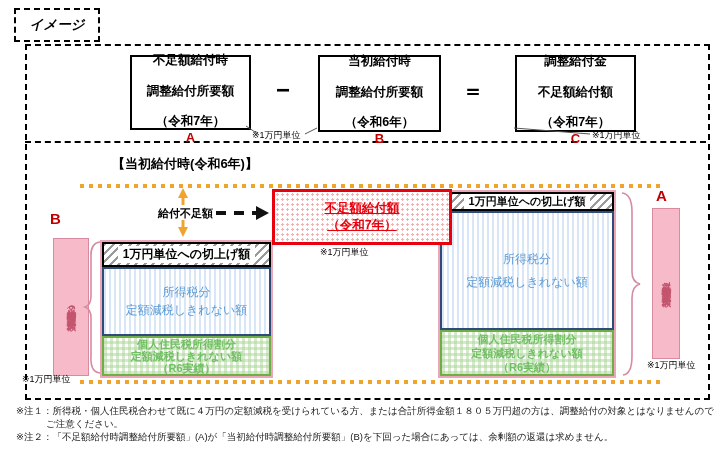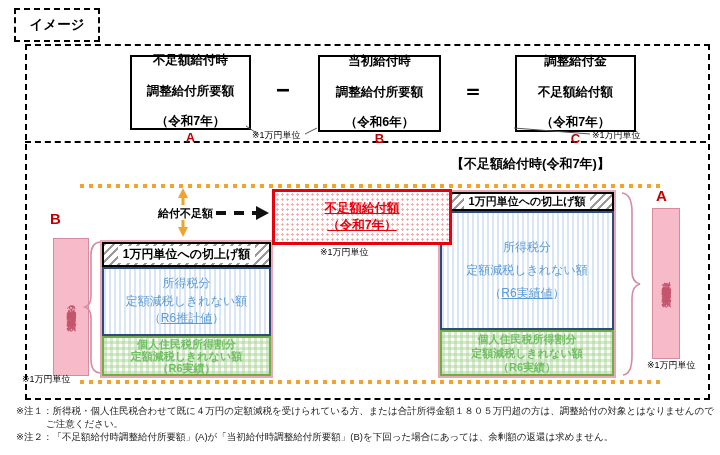--- a/index.html
+++ b/index.html
@@ -4,21 +4,21 @@
 <style>
   html,body{margin:0;padding:0;background:#fff;}
   .stage{
     position:relative;width:720px;height:455px;background:#fff;overflow:hidden;
     font-family:"Liberation Sans","DejaVu Sans",sans-serif;color:#000;
   }
   .abs{position:absolute;}
   
   .image-label{
     left:14px;top:8px;width:82px;height:30px;border:2px dashed #000;background:#fff;
-    display:flex;align-items:center;justify-content:center;font-weight:bold;font-size:13.5px;z-index:6;
+    display:flex;align-items:center;justify-content:center;font-weight:bold;font-size:13.5px;z-index:6;font-style:italic;
   }
   .outer-box{left:25px;top:44px;width:681px;height:352px;border:2px dashed #000;background:#fff;}
   .divider{left:25px;top:141px;width:681px;height:0;border-top:2px dashed #000;}
   
   .fbox{border:2px solid #000;background:#fff;display:flex;flex-direction:column;align-items:center;justify-content:center;text-align:center;z-index:3;}
   .fline{font-weight:bold;font-size:12.5px;line-height:1.38;margin-top:13px;}
   .ftag{font-weight:bold;font-size:13px;color:var(--accent-red,#c00000);line-height:1.2;}
   .op{font-weight:bold;font-size:24px;text-align:center;z-index:3;}
   .tiny-note{font-size:9px;color:#000;white-space:nowrap;z-index:3;}
   
@@ -109,21 +109,21 @@
   <div class="abs op" style="left:453px;top:77px;width:40px;font-size:21px">＝</div>
   <div class="abs fbox" style="left:515px;top:55px;width:117px;height:73px">
     <div class="fline">調整給付金</div>
     <div class="fline">不足額給付額</div>
     <div class="fline">（令和7年）</div>
     <div class="ftag">C</div>
   </div>
   <div class="abs tiny-note" style="left:252px;top:129px">※1万円単位</div>
   <div class="abs tiny-note" style="left:592px;top:129px">※1万円単位</div>
 
-  <div class="abs sec-header" style="left:428px;top:155px;width:205px">【不足額給付時(令和7年)】</div>
+  <div class="abs sec-header" style="left:85px;top:155px;width:200px">【当初給付時(令和6年)】</div>
 
   <div class="abs dotline" style="left:80px;top:184px;width:583px"></div>
   <div class="abs dotline" style="left:80px;top:380px;width:583px"></div>
 
   <div class="abs shortfall-label" style="left:158px;top:206px">給付不足額</div>
 
   <div class="abs red-box">
     <div>不足額給付額</div>
     <div>（令和7年）</div>
   </div>
@@ -133,38 +133,36 @@
   <div class="abs side-bar" style="left:53px;top:238px;width:34px;height:136px">
     <span class="vtext">当初給付時（令和6年）所要額</span>
   </div>
   <div class="abs stack stack-left">
     <div class="hatch">
       <span>1万円単位への切上げ額</span>
     </div>
     <div class="blue-sec">
       <div>所得税分</div>
       <div>定額減税しきれない額</div>
-      <div><span>（</span><span class="ul">R6推計値</span><span>）</span></div>
     </div>
     <div class="green-sec">
       <div>個人住民税所得割分</div>
       <div>定額減税しきれない額</div>
       <div>（R6実績）</div>
     </div>
   </div>
   <div class="abs tiny-note" style="left:22px;top:373px">※1万円単位</div>
 
   <div class="abs stack stack-right">
     <div class="hatch">
       <span>1万円単位への切上げ額</span>
     </div>
     <div class="blue-sec">
       <div>所得税分</div>
       <div>定額減税しきれない額</div>
-      <div><span>（</span><span class="ul">R6実績値</span><span>）</span></div>
     </div>
     <div class="green-sec">
       <div>個人住民税所得割分</div>
       <div>定額減税しきれない額</div>
       <div>（R6実績）</div>
     </div>
   </div>
   <div class="abs bar-tag" style="left:656px;top:187px">A</div>
   <div class="abs side-bar" style="left:652px;top:208px;width:26px;height:149px">
     <span class="vtext">不足額給付時（令和7年）所要額</span>

